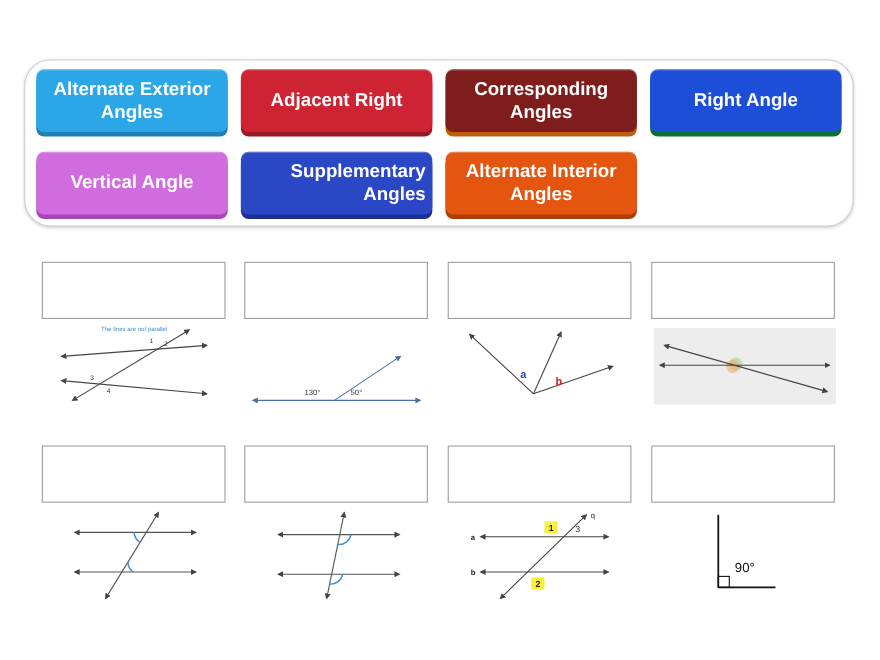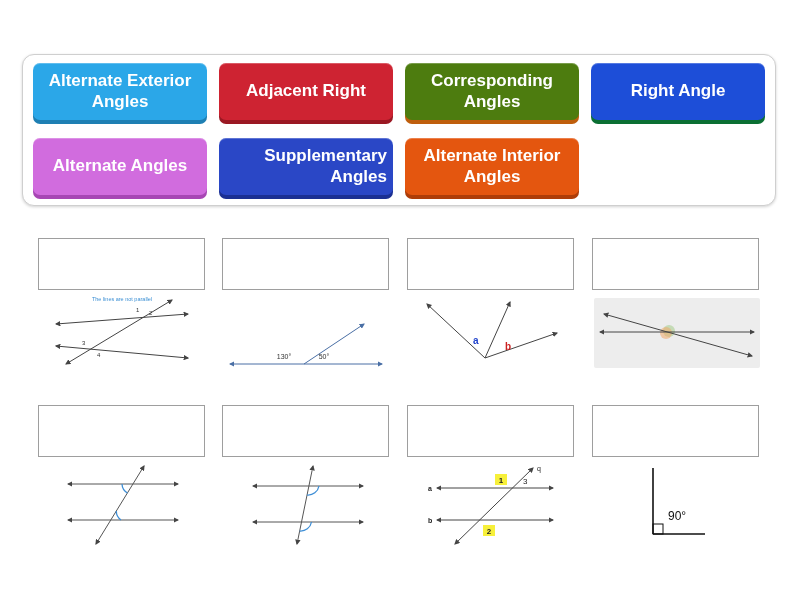--- a/index.html
+++ b/index.html
@@ -1,21 +1,21 @@
 <!DOCTYPE html>
 <html><head>
 <meta charset="utf-8">
 <style>
   html,body{margin:0;padding:0;background:#ffffff;}
   body{font-family:"Liberation Sans", sans-serif;}
   .stage{position:relative;width:800px;height:600px;background:#fff;overflow:hidden;}
 
   
   .bank-panel{position:absolute;left:22px;top:54px;width:754px;height:152px;
-    background:#fff;border:1px solid #cfcfcf;border-radius:12px;
+    background:#fff;border:1px solid #cfcfcf;border-radius:24px;
     box-shadow:0 1px 3px rgba(0,0,0,.18);box-sizing:border-box;}
   .bank-grid{position:absolute;left:10px;top:8px;right:10px;bottom:10px;
     display:grid;grid-template-columns:repeat(4,1fr);grid-template-rows:1fr 1fr;
     gap:18px 12px;}
   .tile{border-radius:7px;color:#fff;font-weight:bold;font-size:17px;line-height:1.2;
     display:flex;align-items:center;justify-content:center;text-align:center;
     cursor:pointer;user-select:none;padding:2px 6px;box-sizing:border-box;}
 
   
   .dropzone{position:absolute;width:167px;height:52px;background:#fff;
@@ -41,28 +41,28 @@
 <div class="stage">
 
   <div class="bank-panel">
     <div class="bank-grid">
       <div class="tile" style="background: rgb(43, 167, 232); box-shadow: rgb(30, 127, 179) 0px 4px 0px, rgba(255, 255, 255, 0.25) 0px 1px 0px inset;">
           <span>Alternate Exterior Angles</span>
         </div>
       <div class="tile" style="background: rgb(206, 35, 50); box-shadow: rgb(154, 24, 35) 0px 4px 0px, rgba(255, 255, 255, 0.25) 0px 1px 0px inset;">
           <span>Adjacent Right</span>
         </div>
-      <div class="tile" style="background: #4d7c0f; box-shadow: rgb(191, 94, 13) 0px 4px 0px, rgba(255, 255, 255, 0.25) 0px 1px 0px inset;">
+      <div class="tile" style="background: #7f1d1d; box-shadow: rgb(191, 94, 13) 0px 4px 0px, rgba(255, 255, 255, 0.25) 0px 1px 0px inset;">
           <span>Corresponding Angles</span>
         </div>
       <div class="tile" style="background: #1d4ed8; box-shadow: rgb(11, 111, 51) 0px 4px 0px, rgba(255, 255, 255, 0.25) 0px 1px 0px inset;">
           <span>Right Angle</span>
         </div>
       <div class="tile" style="background: rgb(209, 108, 222); box-shadow: rgb(167, 70, 180) 0px 4px 0px, rgba(255, 255, 255, 0.25) 0px 1px 0px inset;">
-          <span>Alternate Angles</span>
+          <span>Vertical Angle</span>
         </div>
       <div class="tile" style="background: rgb(42, 71, 198); box-shadow: rgb(27, 48, 147) 0px 4px 0px, rgba(255, 255, 255, 0.25) 0px 1px 0px inset; text-align: right;">
           <span>Supplementary Angles</span>
         </div>
       <div class="tile" style="background: rgb(228, 86, 15); box-shadow: rgb(174, 61, 8) 0px 4px 0px, rgba(255, 255, 255, 0.25) 0px 1px 0px inset;">
           <span>Alternate Interior Angles</span>
         </div>
     </div>
   </div>
 

